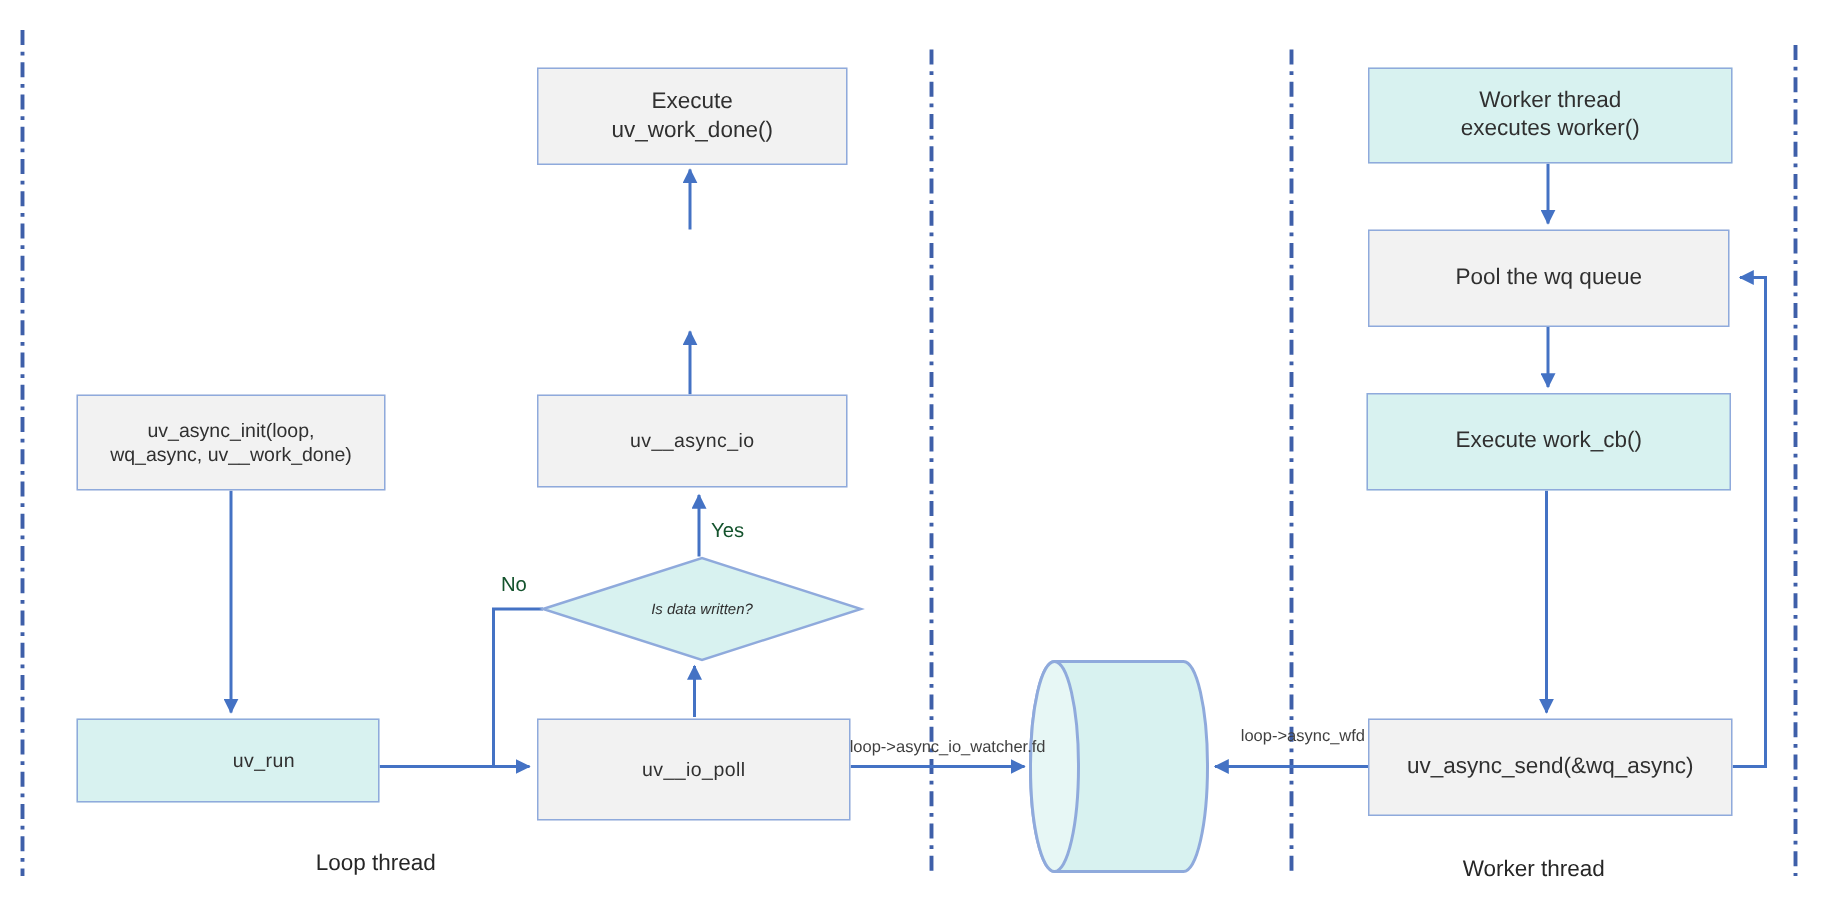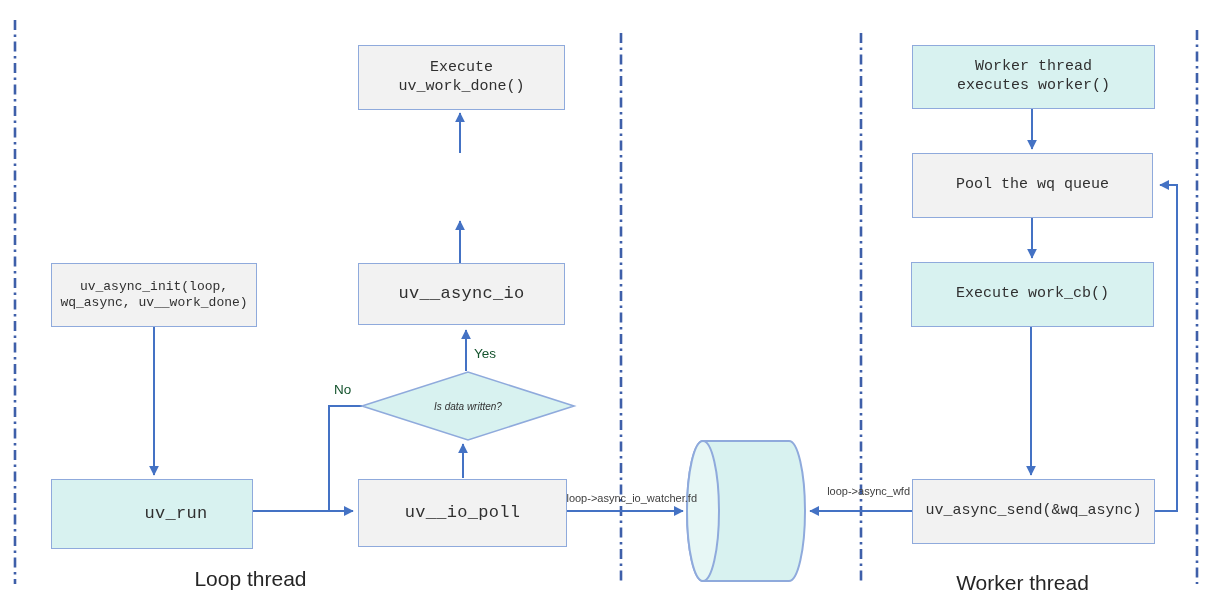--- a/index.html
+++ b/index.html
@@ -13,47 +13,46 @@
   }
   #wires{position:absolute;left:0;top:0;width:1219px;height:608px;}
   .node{
     position:absolute;
     display:flex;align-items:center;justify-content:center;
     text-align:center;
     border:1.5px solid #8faadc;
     box-sizing:border-box;
     font-size:15px;
     line-height:1.25;
-    font-family:Liberation Mono, monospace;
   }
   .node span{white-space:pre-line;}
   .fill-gray{background:#f2f2f2;}
   .fill-teal{background:#d8f2f0;}
-  .big{font-size:17px;letter-spacing:.3px;}
+  .big{font-size:13px;letter-spacing:.3px;}
   .small{font-size:13px;}
   .overlay{
     position:absolute;
     display:flex;align-items:center;justify-content:center;
     text-align:center;background:transparent;border:none;
   }
   .edge-label{
     position:absolute;
     font-size:11px;
     color:#3f3f3f;
     white-space:nowrap;
   }
   .branch-label{
     position:absolute;
     font-size:13.5px;
     color:#14532d;
     white-space:nowrap;
   }
   .lane-label{
     position:absolute;
-    font-size:21px;
+    font-size:15px;
     color:#262626;
     text-align:center;
   }
 </style>
 </head>
 <body>
 
 <div id="stage">
 
   <svg id="wires" width="1219" height="608" viewBox="0 0 1219 608">
@@ -106,21 +105,21 @@
   </div>
 
   <div class="node fill-gray big" style="left:358px;top:263px;width:207px;height:62px;">
     <span>uv__async_io</span>
   </div>
 
   <div class="overlay" style="left:377px;top:372px;width:182px;height:68px;font-size:10px;font-style:italic;">
     <span>Is data written?</span>
   </div>
 
-  <div class="node fill-teal big" style="left:51px;top:479px;width:202px;height:70px;padding-left:48px;">
+  <div class="node fill-teal big" style="left:51px;top:479px;width:202px;height:56px;padding-left:48px;">
     <span>uv_run</span>
   </div>
 
   <div class="node fill-gray big" style="left:358px;top:479px;width:209px;height:68px;">
     <span>uv__io_poll</span>
   </div>
 
   <div class="node fill-teal" style="left:912px;top:45px;width:243px;height:64px;">
     <span>Worker thread
 executes worker()</span>

